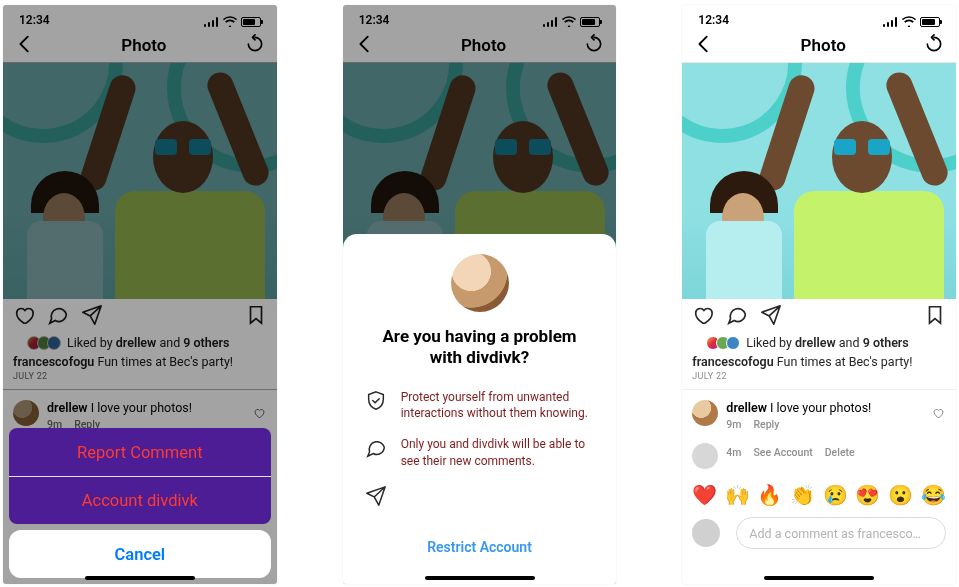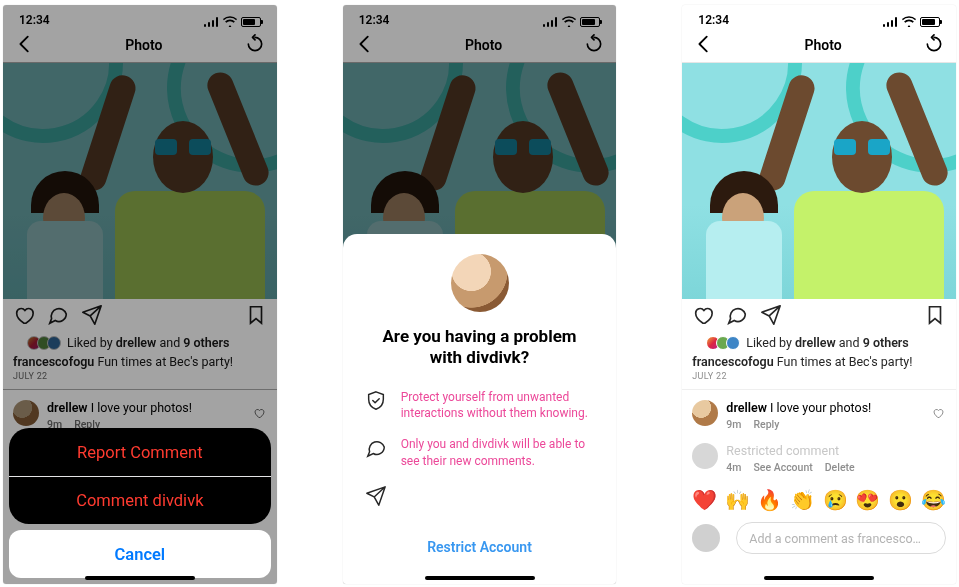--- a/index.html
+++ b/index.html
@@ -45,21 +45,21 @@
   .sig-icon i:nth-child(4){left:12px;height:10px}
   .batt-icon{width:20px;height:10px;border:1px solid #000;border-radius:2px;position:relative}
   .batt-icon::after{content:"";position:absolute;right:-3px;top:2px;width:2px;height:4px;background:#000;border-radius:0 1px 1px 0}
   .batt-icon .fill{position:absolute;left:1px;top:1px;bottom:1px;width:70%;background:#000;border-radius:1px}
   
   .navhdr{
     height:36px;
     border-bottom:1px solid #e6e6e6;
     display:flex;align-items:center;justify-content:center;
     position:relative;
-    font-size:14px;font-weight:600;padding-left:8px;
+    font-size:17px;font-weight:600;padding-left:8px;
   }
   .navhdr .back{position:absolute;left:10px;top:5px}
   .navhdr .reload{position:absolute;right:10px;top:5px}
   .icon-btn{width:24px;height:24px;display:flex;align-items:center;justify-content:center;color:#000}
   
   .photo{
     width:100%;
     height:236px;
     background:linear-gradient(180deg,#8fe0e3 0%,#8fe0e3 60%,#7dd6d9 100%);
     position:relative;
@@ -101,36 +101,36 @@
   .comment .av{width:26px;height:26px;border-radius:50%;flex:none}
   .comment .body{font-size:12.5px;flex:1;min-width:0}
   .comment .body b{font-weight:600}
   .comment .meta{font-size:10.5px;color:#8e8e8e;margin-top:3px;display:flex;gap:12px}
   .comment .meta span{font-weight:500}
   .comment .heart{position:absolute;right:12px;top:10px;color:#8e8e8e}
   .restricted-text{color:#c7c7c7}
   .restricted-meta{color:#8e8e8e}
   
   .overlay{position:absolute;inset:0;background:rgba(0,0,0,.36);display:flex;flex-direction:column;justify-content:flex-end;padding:0 6px 6px}
-  .sheet{background:#000000;border-radius:20px;overflow:hidden}
+  .sheet{background:#4c1d95;border-radius:8px;overflow:hidden}
   .sheet .opt{height:48px;display:flex;align-items:center;justify-content:center;font-size:16.5px;color:#ff3b30;border-top:1px solid #e3e3e5}
   .sheet .opt:first-child{border-top:none}
   .cancel-btn{margin-top:6px;background:#fff;border-radius:12px;height:48px;display:flex;align-items:center;justify-content:center;font-size:16.5px;color:#007aff;font-weight:600}
   .home-ind{position:absolute;bottom:4px;left:50%;transform:translateX(-50%);width:110px;height:4px;background:#000;border-radius:3px}
   .overlay ~ .home-ind, .modal ~ .home-ind{background:#000}
   .dimmed .statusbar,.dimmed .navhdr,.dimmed .photo,.dimmed .actions,.dimmed .likes,.dimmed .caption,.dimmed .date,.dimmed .comments{filter:brightness(.72)}
   
   .modal{position:absolute;inset:0;background:rgba(0,0,0,.36);display:flex;flex-direction:column;justify-content:flex-end}
   .modal-sheet{background:#fff;border-radius:14px 14px 0 0;padding:20px 22px 8px;height:350px;position:relative;display:flex;flex-direction:column;align-items:center}
   .modal-av{width:58px;height:58px;border-radius:50%;background:radial-gradient(circle at 35% 30%,#f3d6b8 0 35%,#c79a6e 36% 65%,#8a5a34 66% 100%);margin-bottom:14px}
   .modal-title{font-size:17px;font-weight:700;text-align:center;line-height:1.25;color:#000;max-width:220px;margin-bottom:20px}
   .bullets{width:100%;display:flex;flex-direction:column;gap:14px;margin-bottom:20px}
   .bullet{display:flex;gap:14px;align-items:flex-start}
   .bullet .bi{width:22px;height:22px;flex:none;color:#262626;margin-top:1px}
-  .bullet .bt{font-size:12px;color:#ec4899;line-height:1.4}
+  .bullet .bt{font-size:12px;color:#7f1d1d;line-height:1.4}
   .restrict-cta{font-size:14px;font-weight:600;color:#3897f0;padding:12px 0}
   
   .emoji-bar{display:flex;justify-content:space-between;padding:8px 10px 6px;font-size:20px;overflow:hidden}
   .input-row{display:flex;align-items:center;gap:16px;padding:4px 10px 10px}
   .input-row .av{width:28px;height:28px;border-radius:50%;background:#d0d0d0}
   .input-row .field{flex:1;height:32px;border:1px solid #dbdbdb;border-radius:16px;padding:0 12px;font-size:12.5px;color:#b3b3b3;display:flex;align-items:center}
   .av-g1{background:radial-gradient(circle at 35% 30%,#e8c9a0 0 40%,#b07a48 41% 100%)}
   .av-g2{background:radial-gradient(circle at 35% 30%,#f0d8b5 0 40%,#c49565 41% 100%)}
   .av-g3{background:#d7d7d7}
 </style>
@@ -225,21 +225,21 @@
       <div class="av av-g2"></div>
       <div class="body">
           <div><b>divdivk</b><span> You are a stupid loser. Hate you.</span></div>
         </div>
     </div>
   </div>
 
   <div class="overlay">
     <div class="sheet">
       <div class="opt">Report Comment</div>
-      <div class="opt">Comment divdivk</div>
+      <div class="opt">Account divdivk</div>
     </div>
     <div class="cancel-btn">Cancel</div>
   </div>
   <div class="home-ind"></div>
 </div>
 
 <div class="phone dimmed">
   <div class="statusbar">
     <span>12:34</span>
     <span class="right">
@@ -394,21 +394,20 @@
             <span>Reply</span>
           </div>
       </div>
       <span class="heart"><svg width="12" height="12" viewBox="0 0 24 24">
             <path d="M12 21s-8-5.3-8-11a5 5 0 019-3 5 5 0 019 3c0 5.7-8 11-8 11z" fill="none" stroke="#8e8e8e" stroke-width="2"></path>
           </svg></span>
     </div>
     <div class="comment">
       <div class="av av-g3"></div>
       <div class="body">
-        <div class="restricted-text">Restricted comment</div>
         <div class="meta restricted-meta">
           <span>4m</span>
           <span>See Account</span>
           <span>Delete</span>
         </div>
       </div>
     </div>
   </div>
   <div class="emoji-bar">
     <span>❤️</span>

